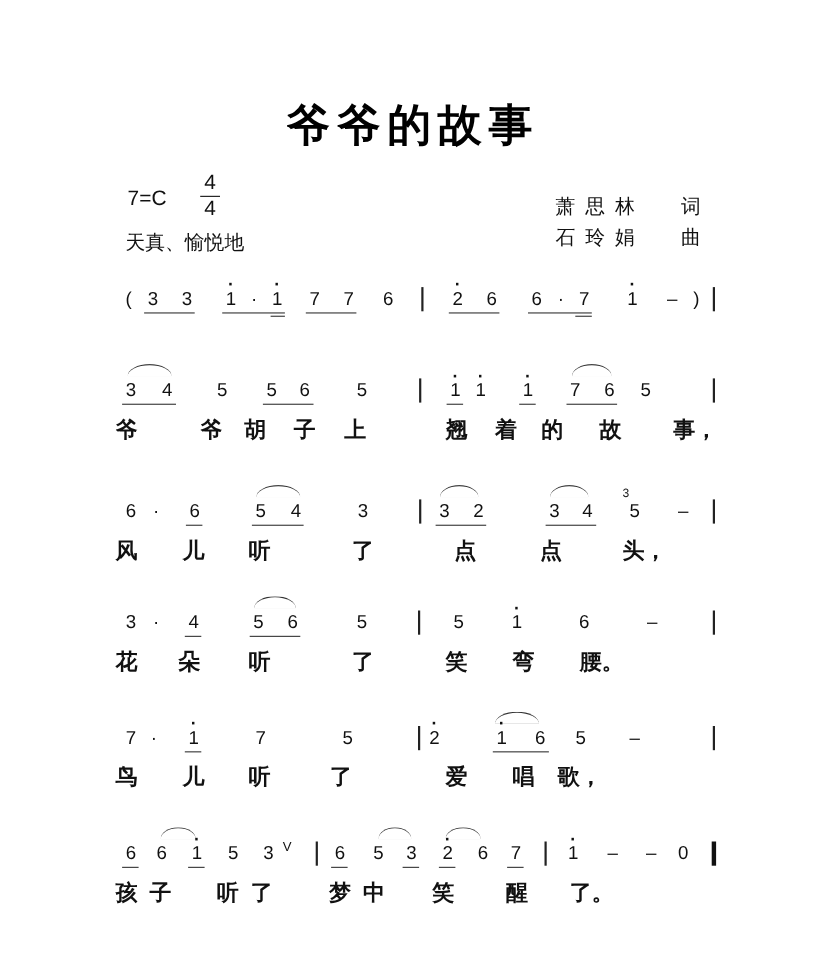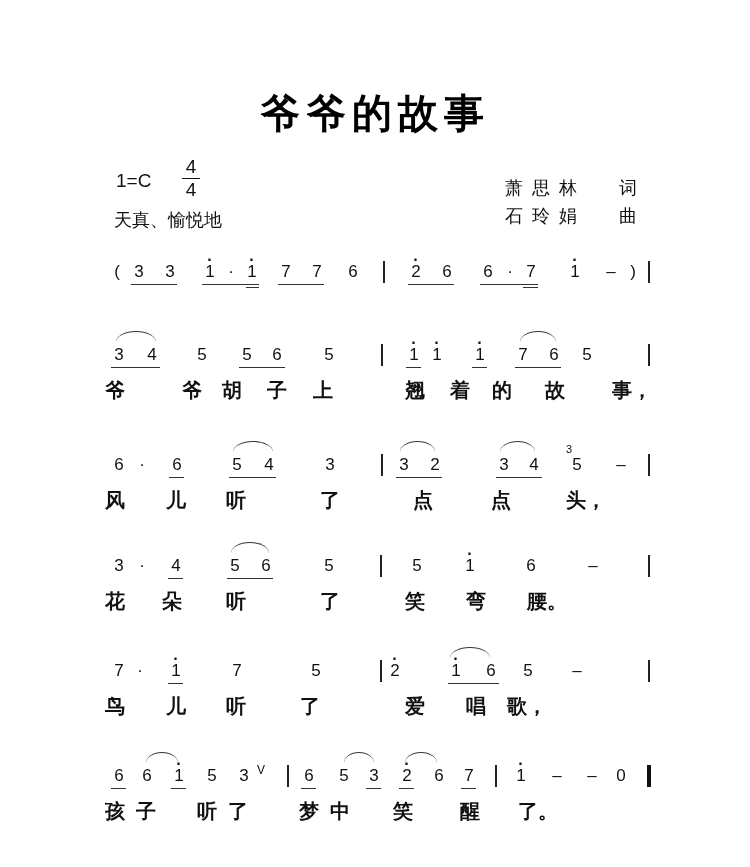--- a/index.html
+++ b/index.html
@@ -28,21 +28,21 @@
           border-radius:50% 50% 0 0 / 100% 100% 0 0; }
   .lyr { position:absolute; font-family:"DejaVu Serif", serif; font-weight:bold;
          font-size:20px; line-height:22px; }
   .grace { position:absolute; font-family:"Liberation Sans", sans-serif; font-size:11px; }
 </style>
 </head>
 <body>
 
 <div class="title">爷爷的故事</div>
 
-<div class="meta key">1=C</div>
+<div class="meta key">7=C</div>
 <div class="ts">
   <div>4</div>
   <div class="line"></div>
   <div>4</div>
 </div>
 <div class="meta tempo">天真、愉悦地</div>
 
 <div class="credit" style="top:176px;">
   <span>萧思林</span>
   <span class="role">词</span>

